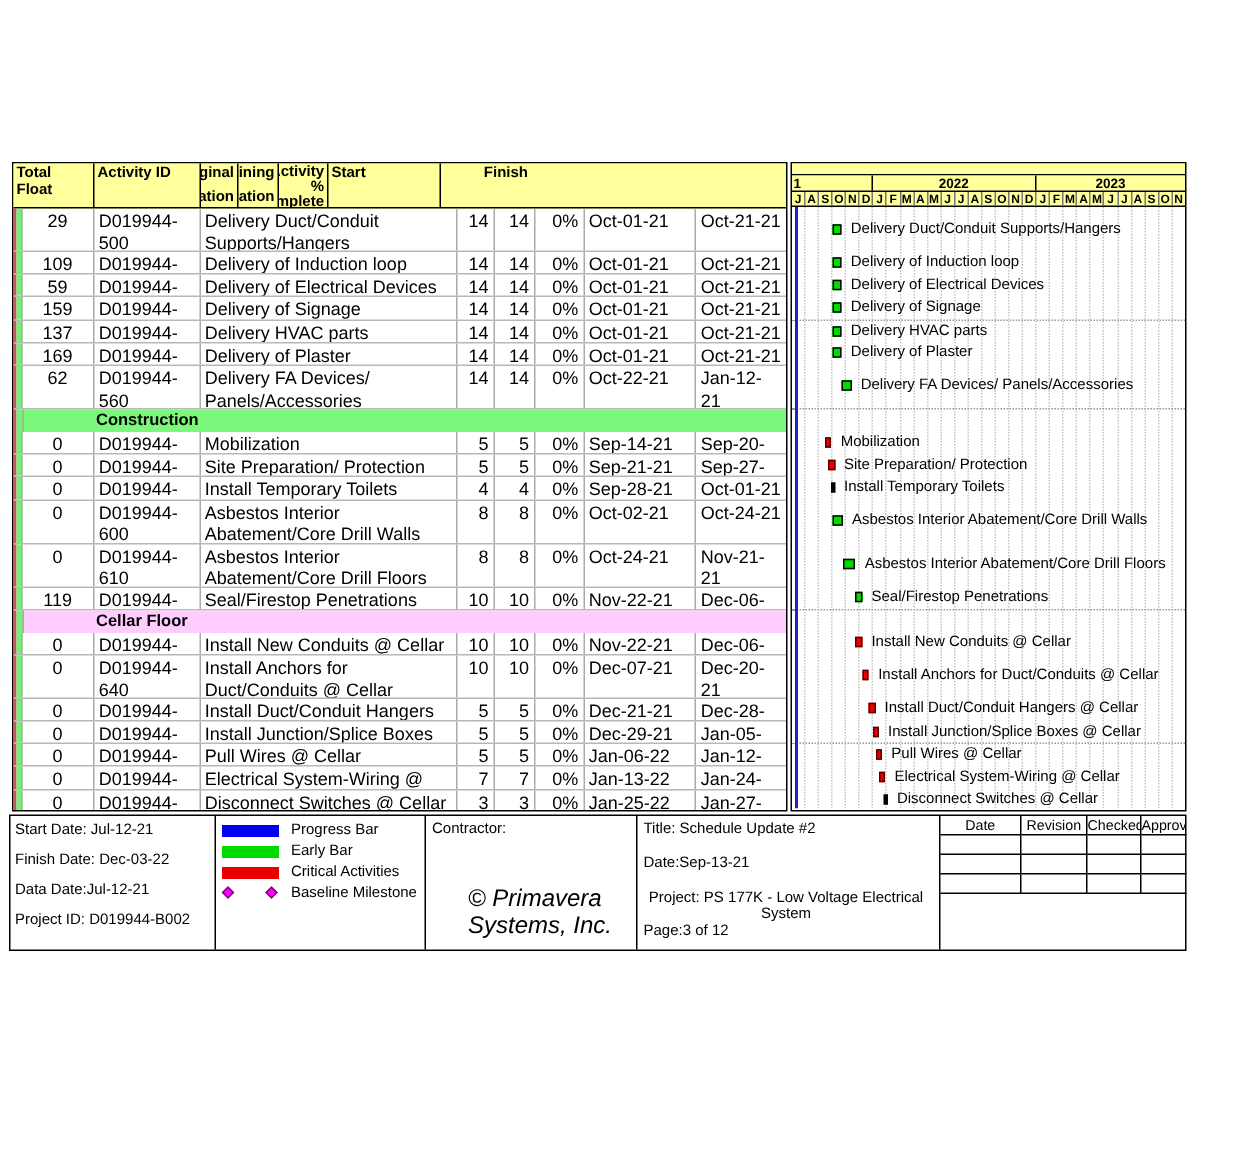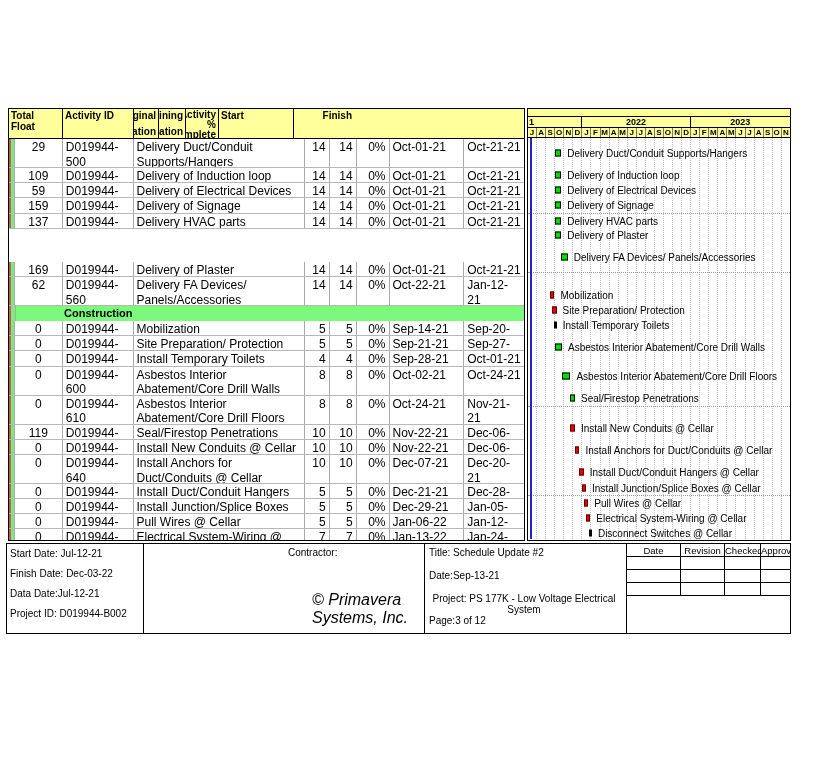--- a/index.html
+++ b/index.html
@@ -167,21 +167,21 @@
           <div class="tc tc-sg"></div>
           <div class="tc tc-tf">137</div>
           <div class="tc tc-id">D019944-540</div>
           <div class="tc tc-nm">Delivery HVAC parts</div>
           <div class="tc tc-od">14</div>
           <div class="tc tc-rd">14</div>
           <div class="tc tc-pc">0%</div>
           <div class="tc tc-st">Oct-01-21</div>
           <div class="tc tc-fn">Oct-21-21</div>
         </div>
-        <div class="t-row" style="height: 15.2px; margin-top: 33px;">
+        <div class="t-row" style="height: 15.2px;">
           <div class="tc tc-sr"></div>
           <div class="tc tc-sg"></div>
           <div class="tc tc-tf">169</div>
           <div class="tc tc-id">D019944-550</div>
           <div class="tc tc-nm">Delivery of Plaster</div>
           <div class="tc tc-od">14</div>
           <div class="tc tc-rd">14</div>
           <div class="tc tc-pc">0%</div>
           <div class="tc tc-st">Oct-01-21</div>
           <div class="tc tc-fn">Oct-21-21</div>
@@ -267,20 +267,25 @@
           <div class="tc tc-sr"></div>
           <div class="tc tc-sg"></div>
           <div class="tc tc-tf">119</div>
           <div class="tc tc-id">D019944-620</div>
           <div class="tc tc-nm">Seal/Firestop Penetrations</div>
           <div class="tc tc-od">10</div>
           <div class="tc tc-rd">10</div>
           <div class="tc tc-pc">0%</div>
           <div class="tc tc-st">Nov-22-21</div>
           <div class="tc tc-fn">Dec-06-21</div>
+        </div>
+        <div class="s-row" style="height: 15px;">
+          <div class="tc-sr" style="width: 2px; background: var(--stripe-red);"></div>
+          <div class="tc-sg" style="width: 4px; background: var(--stripe-green);"></div>
+          <div class="s-band" style="background: var(--cellar-band);">Cellar Floor</div>
         </div>
         <div class="t-row" style="height: 15.2px;">
           <div class="tc tc-sr"></div>
           <div class="tc tc-sg"></div>
           <div class="tc tc-tf">0</div>
           <div class="tc tc-id">D019944-630</div>
           <div class="tc tc-nm">Install New Conduits @ Cellar</div>
           <div class="tc tc-od">10</div>
           <div class="tc tc-rd">10</div>
           <div class="tc tc-pc">0%</div>
@@ -519,20 +524,41 @@
       <div class="dd-line"></div>
     </div>
   </div>
 
   <div class="footer">
     <div class="f-sec f-info" id="f-info">
         <div>Start Date: Jul-12-21</div>
         <div>Finish Date: Dec-03-22</div>
         <div>Data Date:Jul-12-21</div>
         <div>Project ID: D019944-B002</div>
+      </div>
+    <div class="f-sec f-legend" id="f-legend">
+        <div class="leg-item">
+          <div class="leg-swatch progress"></div>
+          <div>Progress Bar</div>
+        </div>
+        <div class="leg-item">
+          <div class="leg-swatch early"></div>
+          <div>Early Bar</div>
+        </div>
+        <div class="leg-item">
+          <div class="leg-swatch critical"></div>
+          <div>Critical Activities</div>
+        </div>
+        <div class="leg-item">
+          <div class="leg-dia">
+            <div class="dia d1"></div>
+            <div class="dia d2"></div>
+          </div>
+          <div>Baseline Milestone</div>
+        </div>
       </div>
     <div class="f-sec f-contractor">
       <div>Contractor:</div>
       <div class="f-copy">© Primavera Systems, Inc.</div>
     </div>
     <div class="f-sec f-title">
       <div class="tl">Title: Schedule Update #2</div>
       <div class="tl">Date:Sep-13-21</div>
       <div class="tl tl-proj">Project: PS 177K - Low Voltage Electrical System</div>
       <div>Page:3 of 12</div>

